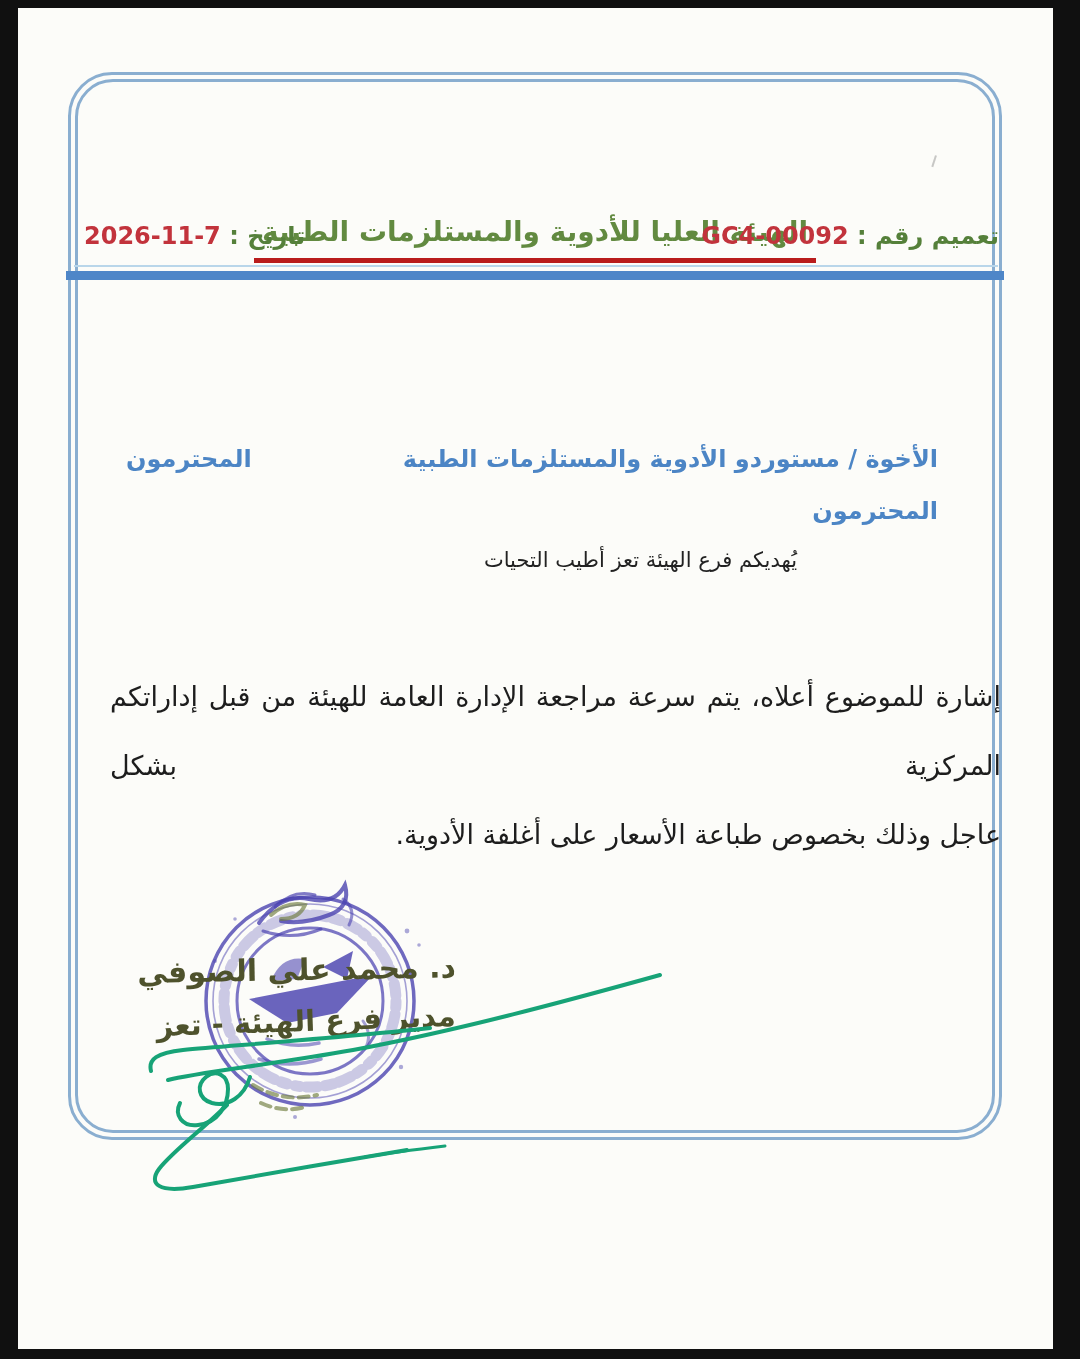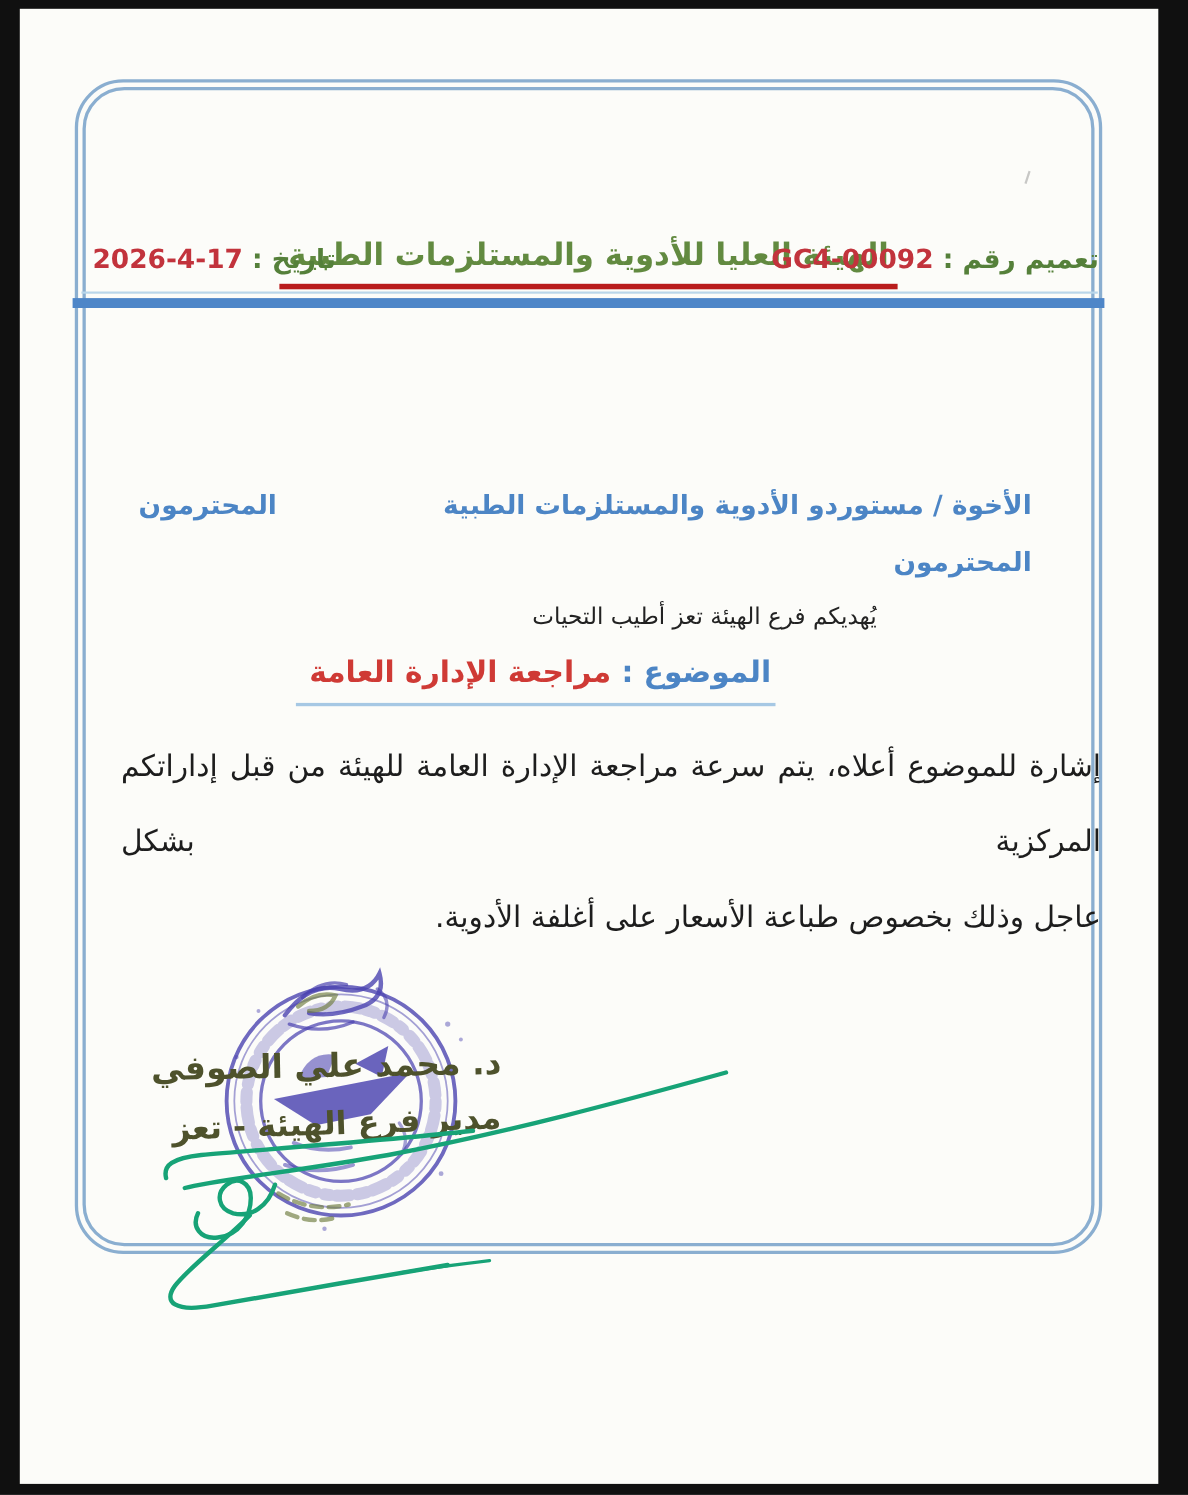--- a/index.html
+++ b/index.html
@@ -81,42 +81,36 @@
     <span class="u">الهيئة العليا للأدوية والمستلزمات الطبية</span>
   </div>
 
   <div class="hdr-meta circular">
     <span class="green-label">تعميم رقم :</span>
     <span class="red-val">GC4-00092</span>
   </div>
 
   <div class="hdr-meta datebox">
     <span class="green-label">تاريخ :</span>
-    <span class="red-val">2026-4-17</span>
+    <span class="red-val">2026-11-7</span>
   </div>
 
   <div class="bar-light"></div>
   <div class="bar"></div>
 
   <div class="recip-row" style="top:437px">
     <span>الأخوة / مستوردو الأدوية والمستلزمات الطبية</span>
     <span>المحترمون</span>
   </div>
   <div class="recip-row" style="top:489px">
     <span>المحترمون</span>
   </div>
 
   <div class="greeting">يُهديكم فرع الهيئة تعز أطيب التحيات</div>
 
-  <div class="subject">
-    <span class="subj-inner">
-      <span class="subj-label">الموضوع :</span>
-      <span class="subj-value">مراجعة الإدارة العامة</span>
-    </span>
-  </div>
 
   <div class="body-text">
     <div class="body-line1">إشارة للموضوع أعلاه، يتم سرعة مراجعة الإدارة العامة للهيئة من قبل إداراتكم المركزية بشكل</div>
     <div class="body-line2">عاجل وذلك بخصوص طباعة الأسعار على أغلفة الأدوية.</div>
   </div>
 
   <svg class="stamp-svg" width="280" height="258" viewBox="0 0 280 258" aria-hidden="true">
     <g stroke="#4b43b0" fill="none" stroke-linecap="round">
       <circle cx="135" cy="130" r="104" stroke-width="3.5" opacity="0.8"></circle>
       <circle cx="135" cy="130" r="97" stroke-width="1.6" opacity="0.5"></circle>

